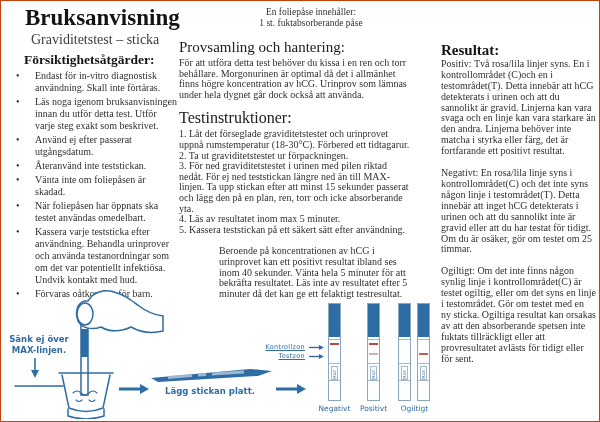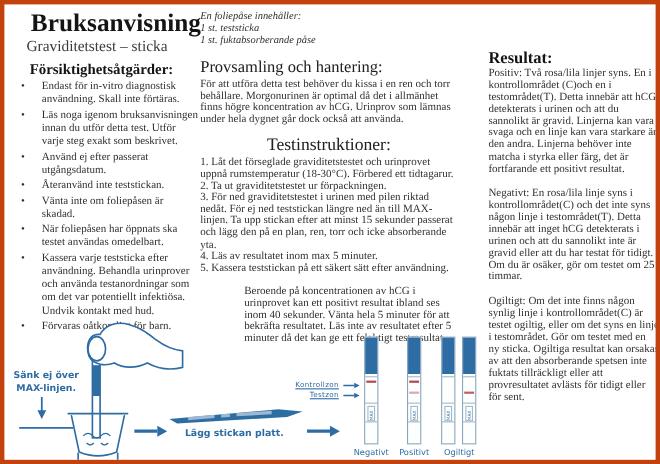--- a/index.html
+++ b/index.html
@@ -1,33 +1,33 @@
 <!DOCTYPE html>
 <html><head>
 <meta charset="utf-8">
 <style>
   html,body{margin:0;padding:0;background:#fff;}
-  #page{position:relative;width:600px;height:422px;background:#fff;border:4px solid #c2410c;
+  #page{position:relative;width:600px;height:422px;background:#fff;border:1px solid #c2410c;
         box-sizing:border-box;overflow:hidden;font-family:"Liberation Serif",serif;color:#31302e;}
 
   
   .col1{position:absolute;left:8px;top:4px;width:168px;}
   .doc-title{font-size:23px;font-weight:bold;color:#141414;margin:0 0 0 16px;line-height:26px;}
-  .doc-subtitle{font-size:14px;margin:1px 0 4px 12px;color:#3a3a3a;}
+  .doc-subtitle{font-size:14px;margin:1px 0 4px 22px;color:#3a3a3a;}
   .h-precautions{font-size:13.5px;font-weight:bold;color:#141414;margin:2px 0 2px 15px;}
   ul.bullets{list-style:none;margin:0;padding:0;font-size:10px;line-height:12px;}
   ul.bullets li{display:flex;margin-bottom:2px;}
   ul.bullets .dot{flex:none;width:26px;padding-left:7px;box-sizing:border-box;}
   ul.bullets .btxt{flex:1;}
 
   
   .col2{position:absolute;left:178px;top:6px;width:234px;font-size:10px;line-height:10.6px;}
-  .pouch{font-style:italic;font-size:9.5px;line-height:11px;}
+  .pouch{font-size:9.5px;line-height:11px;margin-left:30px;text-align:center;}
   .h-mid{font-size:15px;font-weight:normal;color:#202020;margin:10px 0 3px 0;line-height:16px;}
-  .h-mid2{font-size:16px;text-align:center;}
+  .h-mid2{font-size:16px;}
   .steps p{margin:0;}
   .timing{font-weight:normal;margin-top:11px;margin-left:40px;}
 
   
   .watermark{position:absolute;left:352px;top:10px;font-family:"DejaVu Sans",sans-serif;
              font-size:10px;letter-spacing:9px;color:#7da2ab;white-space:nowrap;}
   .col3{position:absolute;left:440px;top:44px;width:155px;font-size:10px;line-height:10.9px;}
   .h-res{font-size:15px;font-weight:bold;color:#141414;margin:0 0 3px 0;}
   .col3 p{margin:0 0 11px 0;}
 
@@ -96,21 +96,20 @@
       <li>
           <span class="dot">•</span>
           <span class="btxt">Förvaras oåtkomligt för barn.</span>
         </li>
     </ul>
   </div>
 
   <div class="col2">
     <div class="pouch">
       <div>En foliepåse innehåller:</div>
-      <div>1 st. teststicka</div>
       <div>1 st. fuktabsorberande påse</div>
     </div>
     <div class="h-mid">Provsamling och hantering:</div>
     <div>För att utföra detta test behöver du kissa i en ren och torr behållare.  Morgonurinen är optimal då det i allmänhet finns högre koncentration av hCG. Urinprov som lämnas under hela dygnet går dock också att använda.</div>
     <div class="h-mid h-mid2">Testinstruktioner:</div>
     <div class="steps">
       <p>1. Låt det förseglade graviditetstestet och urinprovet uppnå rumstemperatur (18-30°C). Förbered ett tidtagarur.</p>
       <p>2. Ta ut graviditetstestet ur förpackningen.</p>
       <p>3. För ned graviditetstestet i urinen med pilen riktad nedåt. För ej ned teststickan längre ned än till MAX-linjen. Ta upp stickan efter att minst 15 sekunder passerat och lägg den på en plan, ren, torr och icke absorberande yta.</p>
       <p>4. Läs av resultatet inom max 5 minuter.</p>

